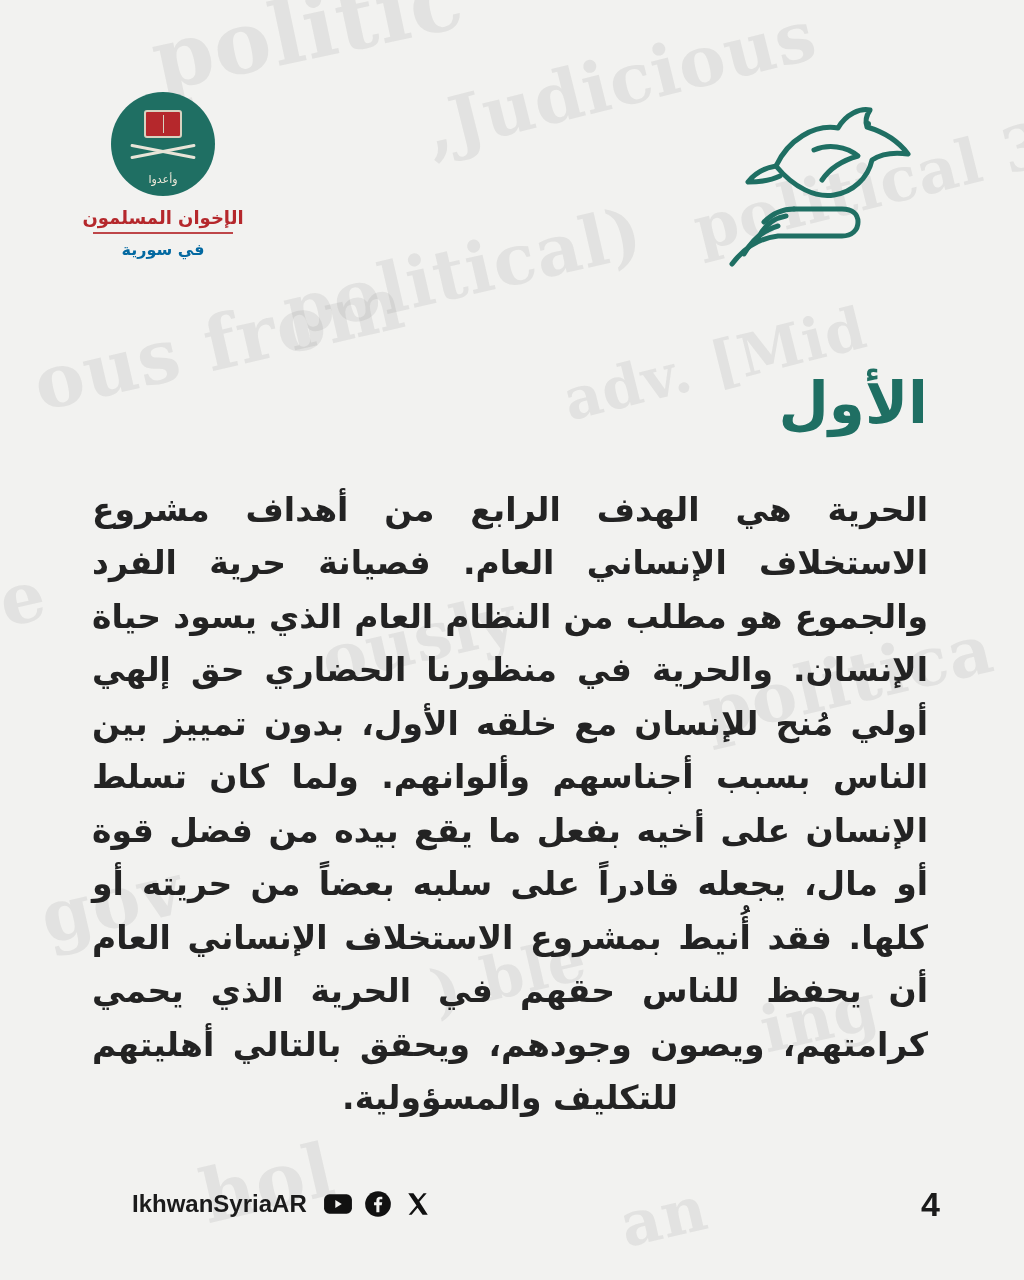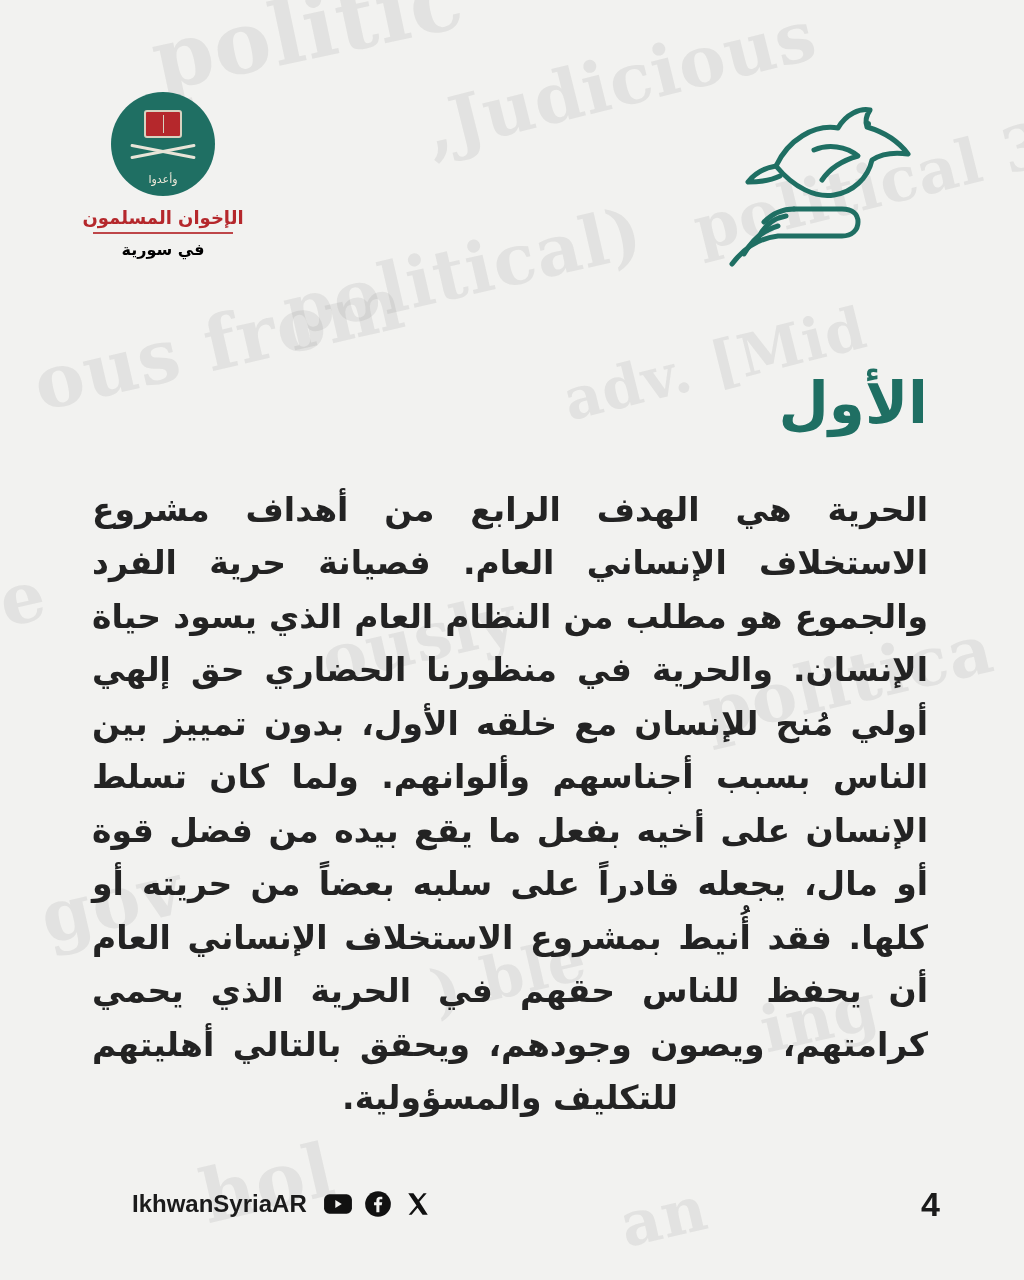--- a/index.html
+++ b/index.html
@@ -130,21 +130,21 @@
   .logo-name {
     margin-top: 12px;
     color: #b5282c;
     font-size: 18px;
     font-weight: 700;
     letter-spacing: -0.5px;
     line-height: 1.1;
   }
   .logo-sub {
     margin-top: 6px;
-    color: #000000;
+    color: #0369a1;
     font-size: 16px;
     font-weight: 700;
     position: relative;
     display: inline-block;
     padding: 0 6px;
   }
   .logo-rule {
     margin: 4px auto 0;
     width: 140px;
     height: 2px;

